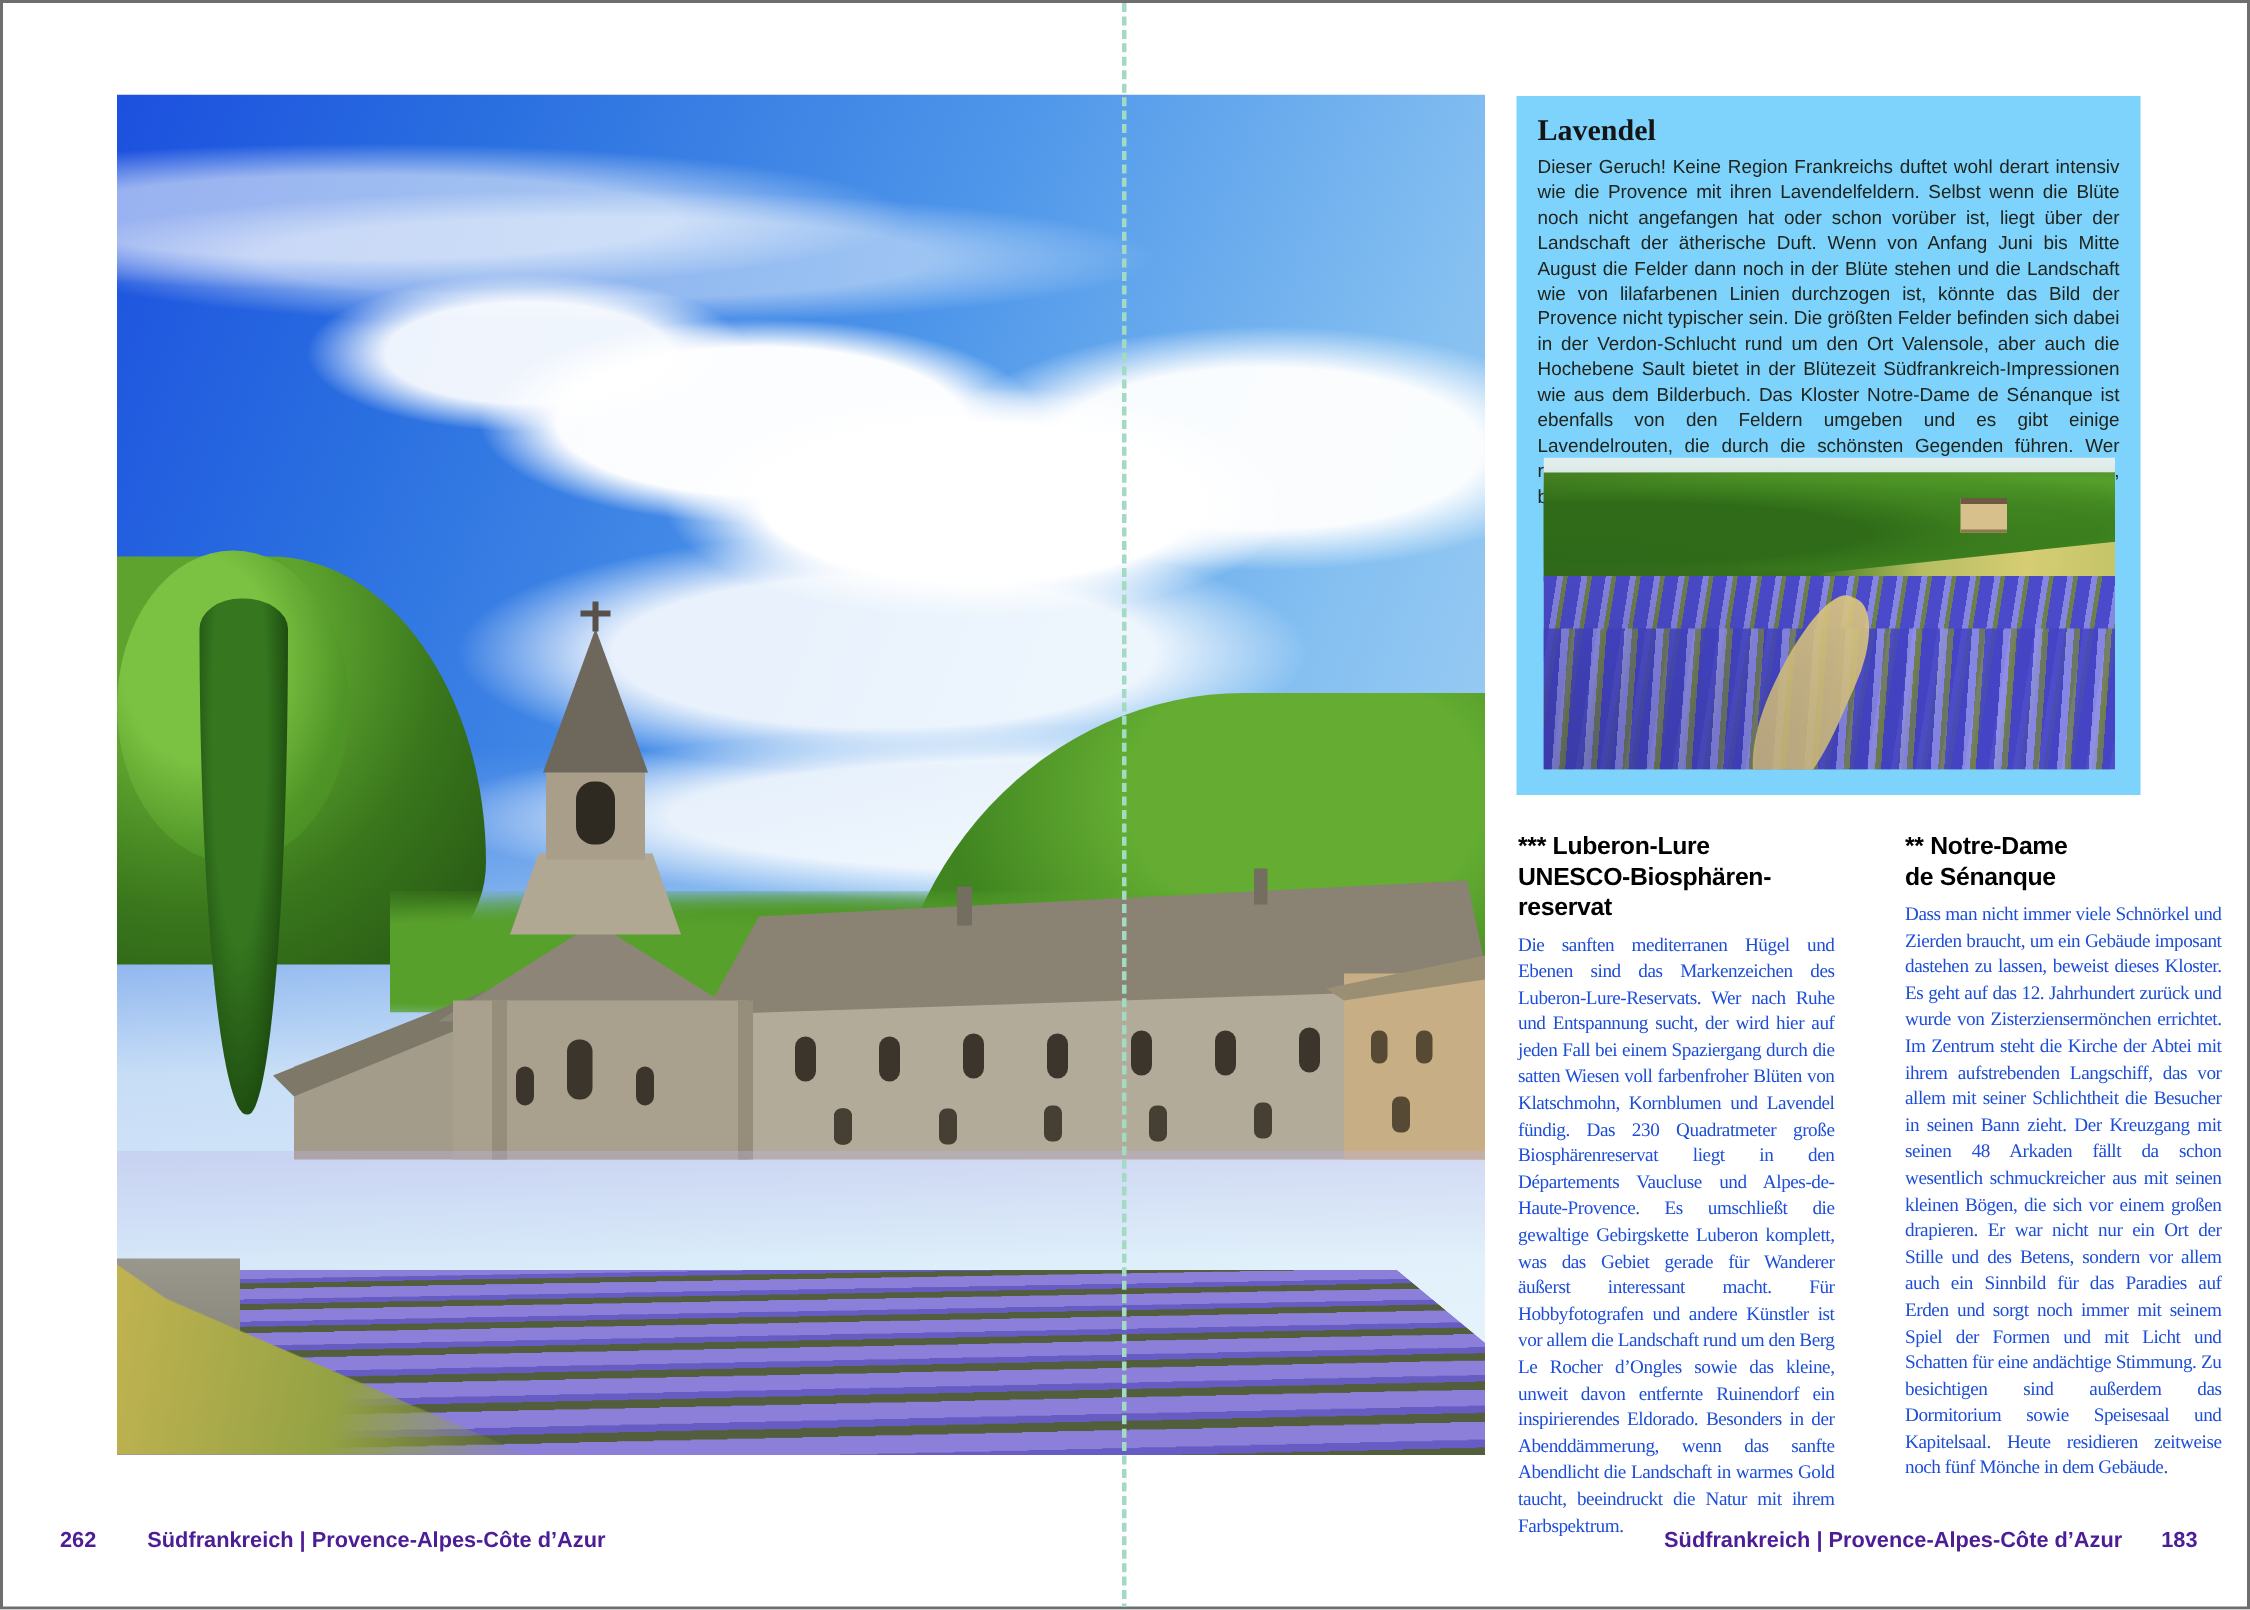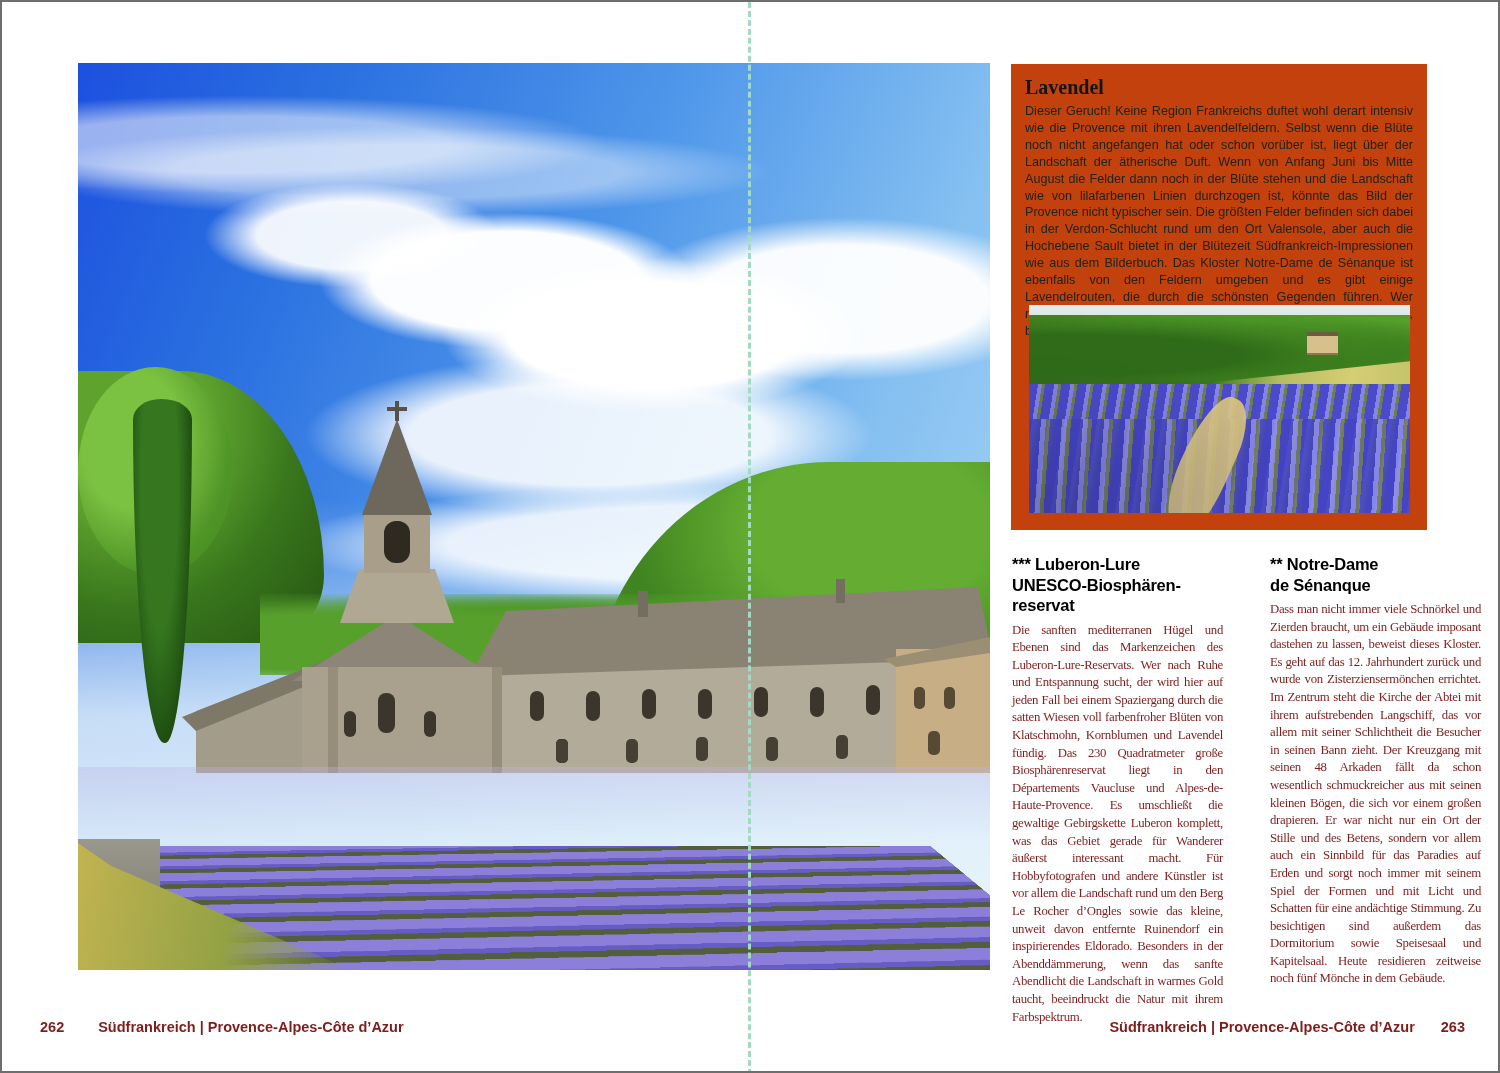--- a/index.html
+++ b/index.html
@@ -45,21 +45,21 @@
     transform:perspective(430px) rotateX(40deg);transform-origin:50% 100%;}
   .field-haze{position:absolute;inset:0;background:linear-gradient(180deg,rgba(190,180,230,.35),rgba(0,0,0,0) 35%);}
   .grass-front{position:absolute;left:0;top:86%;width:30%;height:14%;
     background:linear-gradient(100deg,#c2b351 0%,#93a244 55%,rgba(147,162,68,0) 100%);
     clip-path:polygon(0 0,12% 18%,100% 100%,0 100%);}
   .stone-wall{position:absolute;left:0;top:85.6%;width:9%;height:10.5%;
     background:linear-gradient(180deg,#9a988d,#7e7c70);box-shadow:inset 0 -4px 0 #6b695e;}
   
   .caption{position:absolute;left:77px;top:978px;width:912px;
     font:italic 15px/19px "Liberation Serif",serif;color:#2b2b2b;}
-  .footer{position:absolute;top:1016px;font:bold 14.5px/18px "Liberation Sans",sans-serif;color:#7f1d1d;text-align:center;}
+  .footer{position:absolute;top:1016px;font:bold 14.5px/18px "Liberation Sans",sans-serif;color:#4c1d95;text-align:center;}
   .footer-left{left:38px;display:flex;gap:34px;}
   .footer-right{right:33px;display:flex;gap:26px;}
   
   .info-box{position:absolute;left:1009px;top:62px;width:416px;height:466px;box-sizing:border-box;
     padding:10px 14px;}
   .info-title{font:bold 20px/26px "Liberation Serif",serif;color:#151515;margin:0 0 3px 0;}
   .info-body{font:12.6px/16.9px "Liberation Sans",sans-serif;color:#20241d;text-align:justify;
     hyphens:auto;-webkit-hyphens:auto;margin:0;}
   .inset-photo{position:absolute;left:18px;top:241px;width:381px;height:208px;overflow:hidden;margin:0;}
   .ip-sky{position:absolute;left:0;top:0;width:100%;height:12%;background:linear-gradient(#e3efef,#cfe0d2);}
@@ -80,21 +80,21 @@
     background:repeating-linear-gradient(94deg,#4343c4 0 12px,#9090e8 12px 17px,#727f4e 17px 21px);}
   .ip-path{position:absolute;left:40%;top:42%;width:13%;height:70%;background:#dcc77e;
     border-radius:50% 50% 40% 60%/60% 40% 50% 50%;transform:rotate(24deg);opacity:.9;}
   .ip-shade{position:absolute;inset:0;background:radial-gradient(ellipse at 0% 100%,rgba(30,30,80,.25),rgba(0,0,0,0) 55%);}
   
   .article{position:absolute;top:552px;width:211px;}
   .article-left{left:1010px;}
   .article-right{left:1228px;margin-left:40px;}
   .article h3{font:bold 16.5px/20.5px "Liberation Sans",sans-serif;color:#000000;
     margin:0 0 6px 0;white-space:pre-line;letter-spacing:-.2px;}
-  .article p{font:12.8px/17.6px "Liberation Serif",serif;color:#7f1d1d;text-align:justify;
+  .article p{font:12.8px/17.6px "Liberation Serif",serif;color:#1d4ed8;text-align:justify;
     letter-spacing:-.3px;hyphens:auto;-webkit-hyphens:auto;margin:0;}
   
   .fold-line{position:absolute;left:746px;top:0;height:1073px;width:0;
     border-left:3px dashed #a2dac2;z-index:40;}
 </style>
 </head>
 <body>
 
 <div class="page">
 
@@ -164,21 +164,21 @@
     <div class="stone-wall"></div>
     <div class="grass-front"></div>
   </figure>
 
 
   <div class="footer footer-left">
     <span>262</span>
     <span>Südfrankreich | Provence-Alpes-Côte d’Azur</span>
   </div>
 
-  <section class="info-box" style="background:#c2410c;">
+  <section class="info-box" style="background:#7dd3fc;">
     <h2 class="info-title">Lavendel</h2>
     <p class="info-body">Dieser Geruch! Keine Region Frankreichs duftet wohl derart intensiv wie die Provence mit ihren Lavendelfeldern. Selbst wenn die Blüte noch nicht angefangen hat oder schon vorüber ist, liegt über der Landschaft der ätherische Duft. Wenn von Anfang Juni bis Mitte August die Felder dann noch in der Blüte stehen und die Landschaft wie von lilafarbenen Linien durchzogen ist, könnte das Bild der Provence nicht typischer sein. Die größten Felder befinden sich dabei in der Verdon-Schlucht rund um den Ort Valensole, aber auch die Hochebene Sault bietet in der Blütezeit Südfrankreich-Impressionen wie aus dem Bilderbuch. Das Kloster Notre-Dame de Sénanque ist ebenfalls von den Feldern umgeben und es gibt einige Lavendelrouten, die durch die schönsten Gegenden führen. Wer noch mehr über die sagenumwobene Pflanze wissen möchte, besucht das Lavendel-Museum in Coustellet.</p>
     <figure class="inset-photo">
       <div class="ip-sky"></div>
       <div class="ip-trees"></div>
       <div class="ip-house"></div>
       <div class="ip-meadow"></div>
       <div class="ip-lavender"></div>
       <div class="ip-lavender2"></div>
       <div class="ip-path"></div>
@@ -194,17 +194,17 @@
   </article>
 
   <article class="article article-right">
     <h3>** Notre-Dame
 de Sénanque</h3>
     <p>Dass man nicht immer viele Schnörkel und Zierden braucht, um ein Gebäude imposant dastehen zu lassen, beweist dieses Kloster. Es geht auf das 12. Jahrhundert zurück und wurde von Zisterziensermönchen errichtet. Im Zentrum steht die Kirche der Abtei mit ihrem aufstrebenden Langschiff, das vor allem mit seiner Schlichtheit die Besucher in seinen Bann zieht. Der Kreuzgang mit seinen 48 Arkaden fällt da schon wesentlich schmuckreicher aus mit seinen kleinen Bögen, die sich vor einem großen drapieren. Er war nicht nur ein Ort der Stille und des Betens, sondern vor allem auch ein Sinnbild für das Paradies auf Erden und sorgt noch immer mit seinem Spiel der Formen und mit Licht und Schatten für eine andächtige Stimmung. Zu besichtigen sind außerdem das Dormitorium sowie Speisesaal und Kapitelsaal. Heute residieren zeitweise noch fünf Mönche in dem Gebäude.</p>
   </article>
 
   <div class="footer footer-right">
     <span>Südfrankreich | Provence-Alpes-Côte d’Azur</span>
-    <span>263</span>
+    <span>183</span>
   </div>
 
   <div class="fold-line"></div>
 </div>
 
 </body></html>

